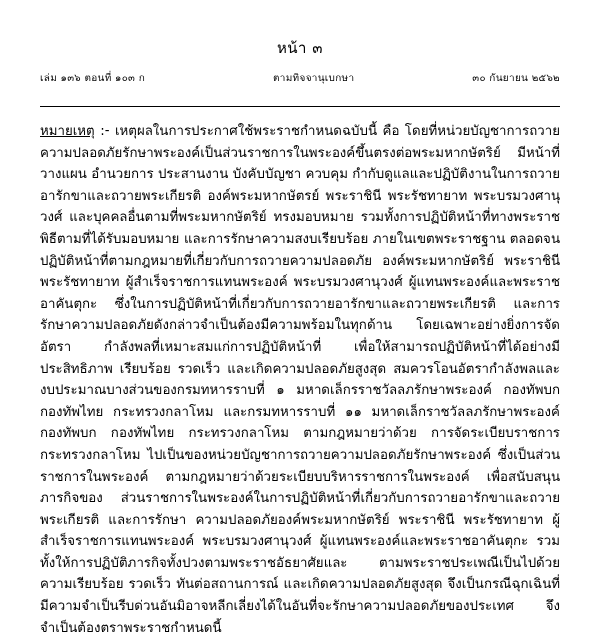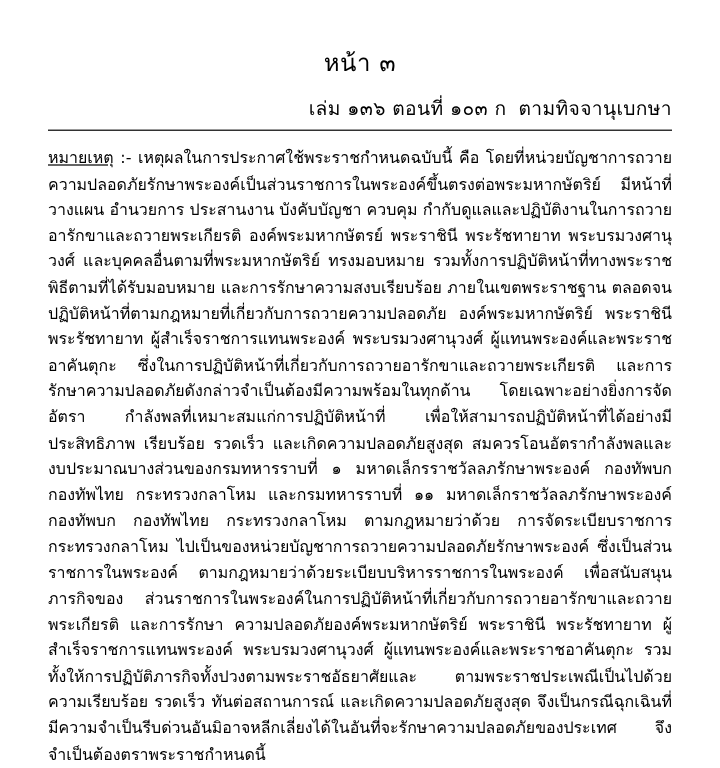--- a/index.html
+++ b/index.html
@@ -16,31 +16,31 @@
   }
   .page {
     position: relative;
     width: 600px;
     height: 640px;
     box-sizing: border-box;
     padding: 0 40px;
   }
   .page-number {
     text-align: center;
-    font-size: 20px;
+    font-size: 15px;
     margin-top: 36px;
     letter-spacing: 0.5px;
   }
   .header-row {
     display: flex;
     align-items: baseline;
-    justify-content: flex-end;
-    font-size: 16px;
+    justify-content: space-between;
+    font-size: 10px;
     margin-top: 10px;
-    padding-bottom: 5px;
+    padding-bottom: 21px;
     border-bottom: 1.6px solid #000;
   }
   .header-left {
     white-space: nowrap;
     letter-spacing: 0.3px;
   }
   .header-center {
     white-space: nowrap;
     letter-spacing: 0.3px;
     flex: 0 0 auto;
@@ -69,19 +69,20 @@
 </head>
 <body>
 
 <div class="page">
 
   <div class="page-number">หน้า ๓</div>
 
   <div class="header-row">
     <span class="header-left">เล่ม ๑๓๖ ตอนที่ ๑๐๓ ก</span>
     <span class="header-center">ตามทิจจานุเบกษา</span>
+    <span class="header-right">๓๐ กันยายน ๒๕๖๒</span>
   </div>
 
   <div class="body-text">
     <p class="para"><span class="note-label">หมายเหตุ</span><span> :- เหตุผลในการประกาศใช้พระราชกำหนดฉบับนี้ คือ โดยที่หน่วยบัญชาการถวายความปลอดภัยรักษาพระองค์เป็นส่วนราชการในพระองค์ขึ้นตรงต่อพระมหากษัตริย์ มีหน้าที่วางแผน อำนวยการ ประสานงาน บังคับบัญชา ควบคุม กำกับดูแลและปฏิบัติงานในการถวายอารักขาและถวายพระเกียรติ องค์พระมหากษัตรย์ พระราชินี พระรัชทายาท พระบรมวงศานุวงศ์ และบุคคลอื่นตามที่พระมหากษัตริย์ ทรงมอบหมาย รวมทั้งการปฏิบัติหน้าที่ทางพระราชพิธีตามที่ได้รับมอบหมาย และการรักษาความสงบเรียบร้อย ภายในเขตพระราชฐาน ตลอดจนปฏิบัติหน้าที่ตามกฎหมายที่เกี่ยวกับการถวายความปลอดภัย องค์พระมหากษัตริย์ พระราชินี พระรัชทายาท ผู้สำเร็จราชการแทนพระองค์ พระบรมวงศานุวงศ์ ผู้แทนพระองค์และพระราชอาคันตุกะ ซึ่งในการปฏิบัติหน้าที่เกี่ยวกับการถวายอารักขาและถวายพระเกียรติ และการรักษาความปลอดภัยดังกล่าวจำเป็นต้องมีความพร้อมในทุกด้าน โดยเฉพาะอย่างยิ่งการจัดอัตรา กำลังพลที่เหมาะสมแก่การปฏิบัติหน้าที่ เพื่อให้สามารถปฏิบัติหน้าที่ได้อย่างมีประสิทธิภาพ เรียบร้อย รวดเร็ว และเกิดความปลอดภัยสูงสุด สมควรโอนอัตรากำลังพลและงบประมาณบางส่วนของกรมทหารราบที่ ๑ มหาดเล็กรราชวัลลภรักษาพระองค์ กองทัพบก กองทัพไทย กระทรวงกลาโหม และกรมทหารราบที่ ๑๑ มหาดเล็กราชวัลลภรักษาพระองค์ กองทัพบก กองทัพไทย กระทรวงกลาโหม ตามกฎหมายว่าด้วย การจัดระเบียบราชการกระทรวงกลาโหม ไปเป็นของหน่วยบัญชาการถวายความปลอดภัยรักษาพระองค์ ซึ่งเป็นส่วนราชการในพระองค์ ตามกฎหมายว่าด้วยระเบียบบริหารราชการในพระองค์ เพื่อสนับสนุนภารกิจของ ส่วนราชการในพระองค์ในการปฏิบัติหน้าที่เกี่ยวกับการถวายอารักขาและถวายพระเกียรติ และการรักษา ความปลอดภัยองค์พระมหากษัตริย์ พระราชินี พระรัชทายาท ผู้สำเร็จราชการแทนพระองค์ พระบรมวงศานุวงศ์ ผู้แทนพระองค์และพระราชอาคันตุกะ รวมทั้งให้การปฏิบัติภารกิจทั้งปวงตามพระราชอัธยาศัยและ ตามพระราชประเพณีเป็นไปด้วยความเรียบร้อย รวดเร็ว ทันต่อสถานการณ์ และเกิดความปลอดภัยสูงสุด จึงเป็นกรณีฉุกเฉินที่มีความจำเป็นรีบด่วนอันมิอาจหลีกเลี่ยงได้ในอันที่จะรักษาความปลอดภัยของประเทศ จึงจำเป็นต้องตราพระราชกำหนดนี้</span></p>
   </div>
 
 </div>
 
 </body></html>

